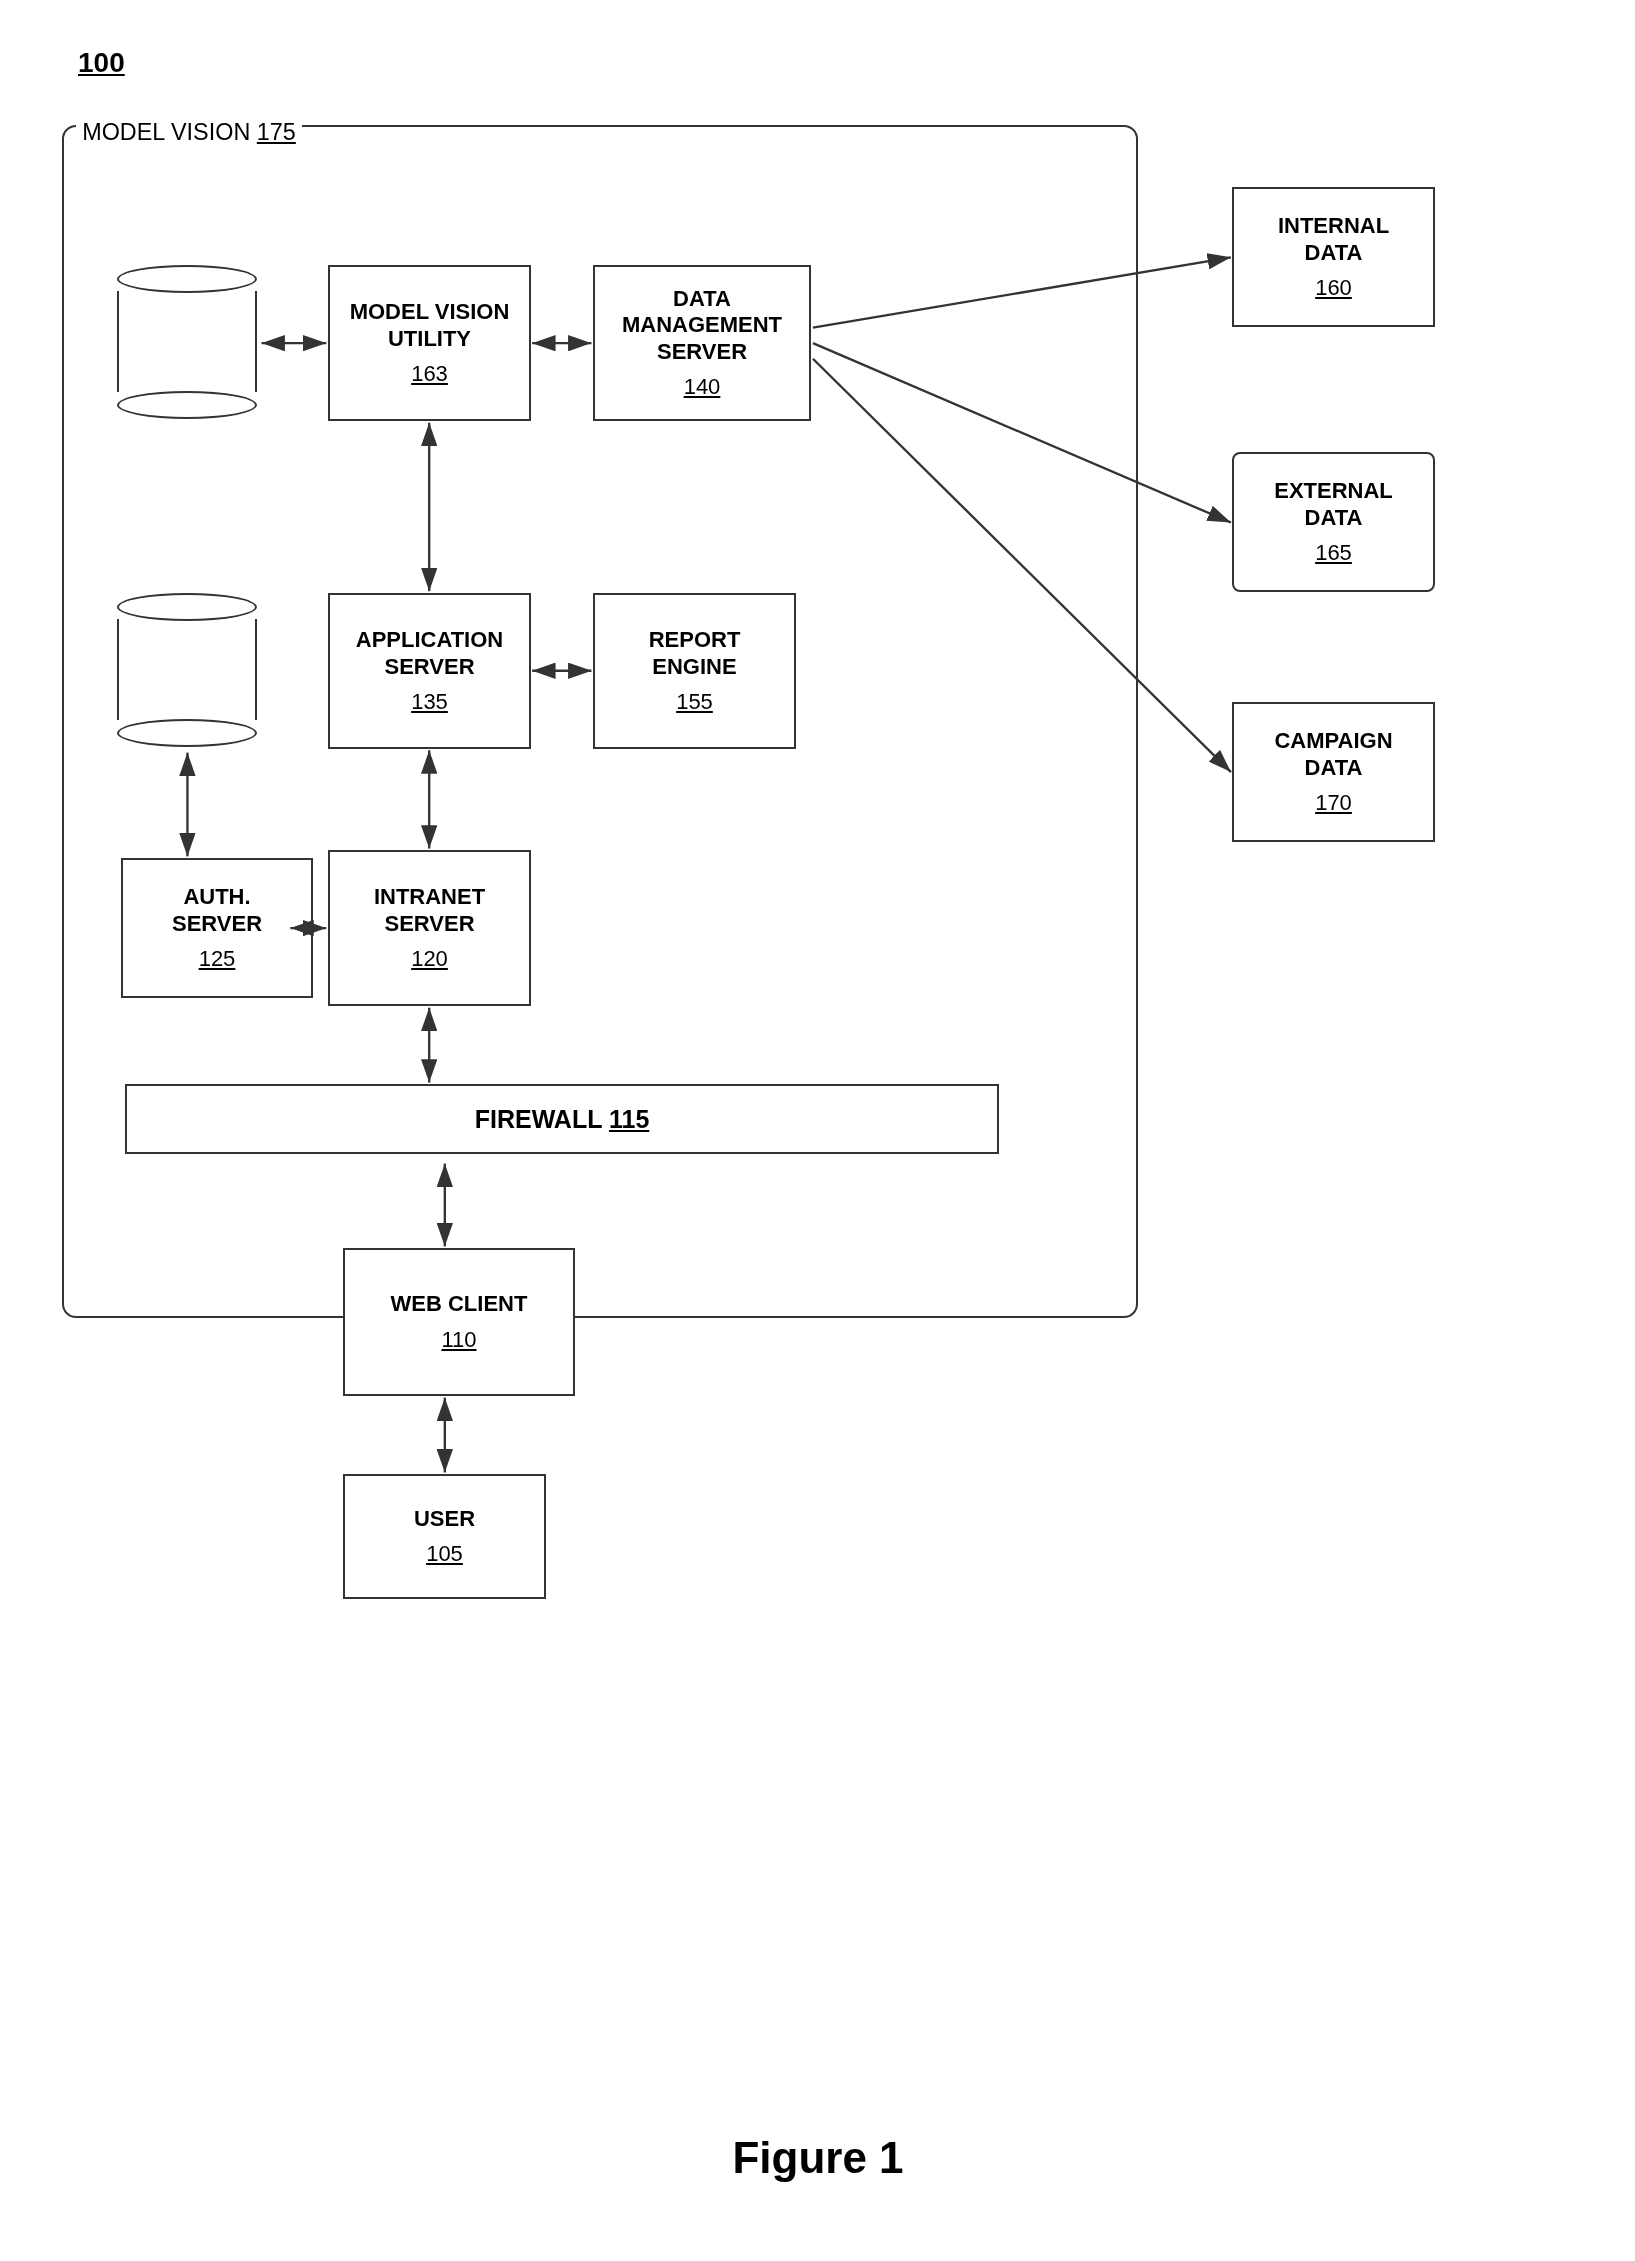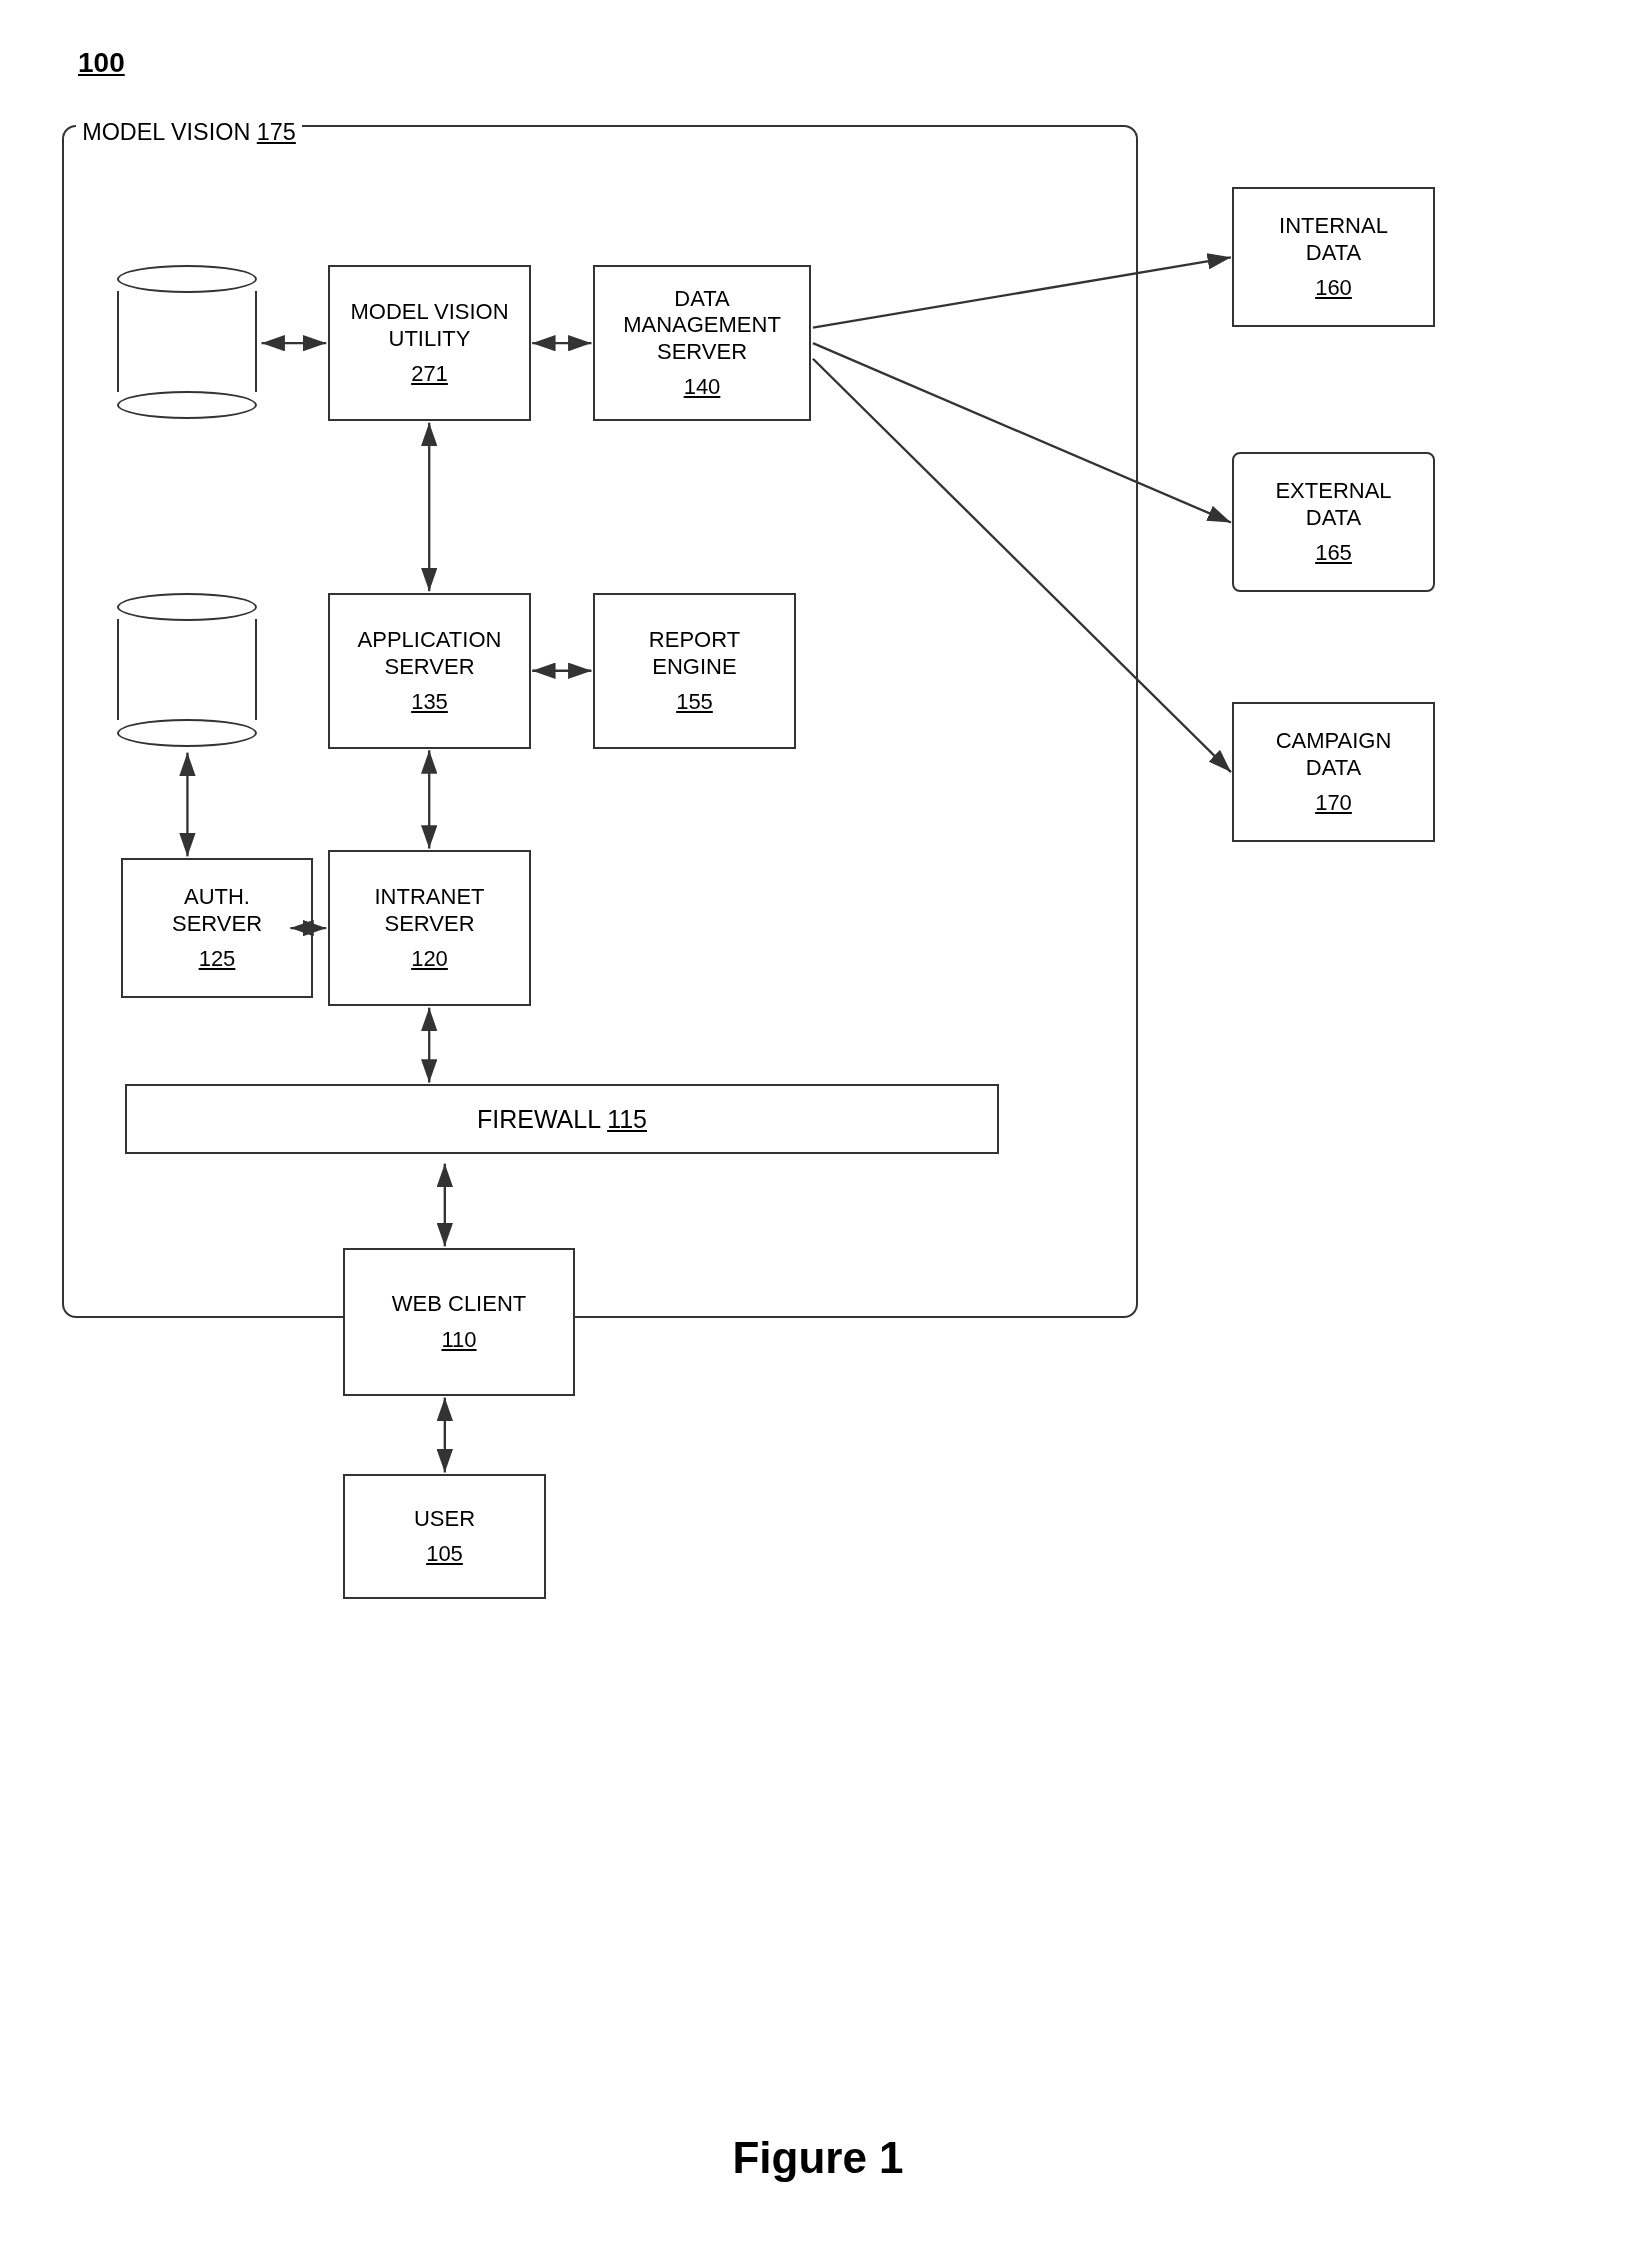--- a/index.html
+++ b/index.html
@@ -48,21 +48,21 @@
       background: #fff;
       display: flex;
       flex-direction: column;
       align-items: center;
       justify-content: center;
       text-align: center;
     }
 
     .box-label {
       font-size: 22px;
-      font-weight: normal;
+      font-weight: bold;
       line-height: 1.2;
     }
 
     .box-num {
       font-size: 22px;
       text-decoration: underline;
       margin-top: 9px;
       text-align: center;
     }
 
@@ -175,21 +175,21 @@
     <div class="cylinder-bottom"></div>
     <div class="cylinder-text">
       <div class="box-label">USER<br>DATABASE</div>
       <div class="box-num">130</div>
     </div>
   </div>
 </div>
 
 <div class="box" style="left:328px; top:265px; width:203px; height:156px;">
   <div class="box-label">MODEL VISION<br>UTILITY</div>
-  <div class="box-num">271</div>
+  <div class="box-num">163</div>
 </div>
 
 <div class="box" style="left:593px; top:265px; width:218px; height:156px;">
   <div class="box-label">DATA<br>MANAGEMENT<br>SERVER</div>
   <div class="box-num">140</div>
 </div>
 
 <div class="box" style="left:328px; top:593px; width:203px; height:156px;">
   <div class="box-label">APPLICATION<br>SERVER</div>
   <div class="box-num">135</div>

